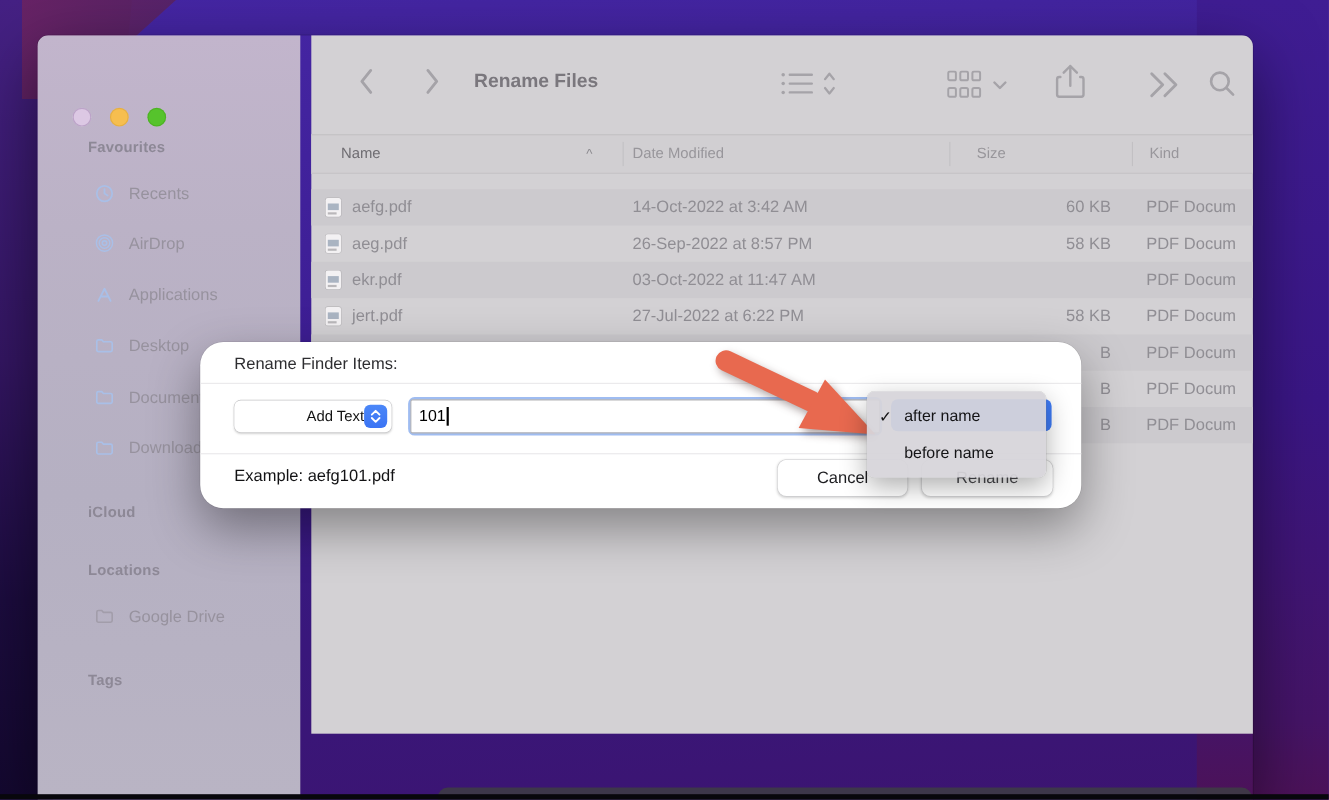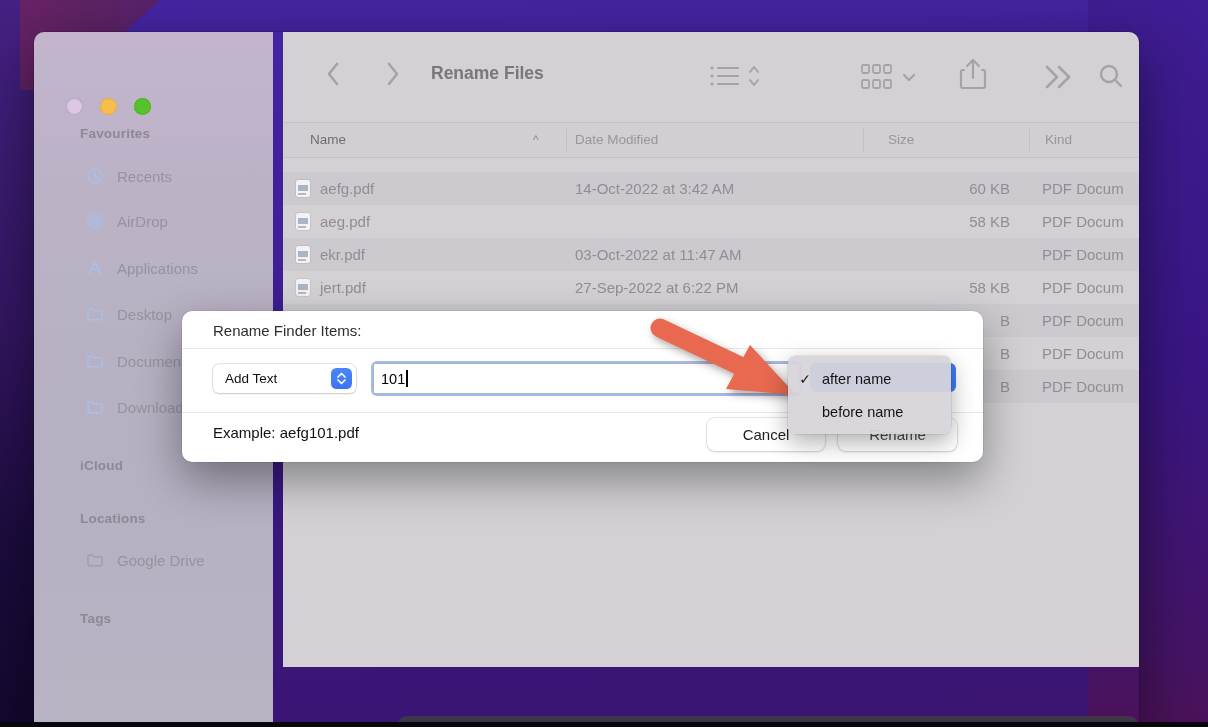--- a/index.html
+++ b/index.html
@@ -64,21 +64,21 @@
   .cell-date { left:292px; }
   .cell-size { left:560px; width:167px; text-align:right; }
   .cell-kind { left:759px; width:107px; overflow:hidden; }
   .doc-icon { position:absolute; left:13px; top:8px; width:14px; height:17px; background:#f3f1f3;
     border-radius:2px; box-shadow:0 0 0 .5px rgba(0,0,0,.12); }
   .doc-icon::before { content:""; position:absolute; left:2px; top:5px; width:10px; height:6px; background:#aab4c2; }
   .doc-icon::after { content:""; position:absolute; left:2px; top:13px; width:8px; height:1.5px; background:#b9b7ba; }
 
   
   .dialog { position:absolute; left:182px; top:311px; width:801px; height:151px; background:#ffffff;
-    border-radius:10px; box-shadow:0 18px 45px rgba(0,0,0,.38), 0 0 0 .5px rgba(0,0,0,.12); z-index:20; }
+    border-radius:21px; box-shadow:0 18px 45px rgba(0,0,0,.38), 0 0 0 .5px rgba(0,0,0,.12); z-index:20;text-align:right; }
   .dlg-title { position:absolute; left:31px; top:11px; font-size:15px; color:#2e2e31; }
   .dlg-hr { position:absolute; left:0; width:801px; height:1px; background:#e9e8ea; }
   .hr1 { top:37px; } .hr2 { top:101px; }
   .mode-select { position:absolute; left:31px; top:53px; width:143px; height:29px; background:#fff;
     border-radius:6px; box-shadow:0 0 0 .5px #c6c6c8, 0 1px 2px rgba(0,0,0,.18);
     display:flex; align-items:center; padding:0 4px 0 12px; }
   .mode-label { flex:1; font-size:13.5px; color:#111; }
   .stepper { width:21px; height:21px; border-radius:5.5px;
     background:linear-gradient(180deg,#4b87f8,#3b74f4); display:flex; align-items:center; justify-content:center; }
   .focus-ring { position:absolute; left:189px; top:50px; width:431px; height:35px; background:#9fbcf1; border-radius:6px; padding:2px; }
@@ -236,33 +236,34 @@
       <div class="file-row stripe">
         <div class="doc-icon"></div>
         <div class="cell cell-name">aefg.pdf</div>
         <div class="cell cell-date">14-Oct-2022 at 3:42 AM</div>
         <div class="cell cell-size">60 KB</div>
         <div class="cell cell-kind">PDF Docum</div>
       </div>
       <div class="file-row">
         <div class="doc-icon"></div>
         <div class="cell cell-name">aeg.pdf</div>
+        <div class="cell cell-date">26-Sep-2022 at 8:57 PM</div>
         <div class="cell cell-size">58 KB</div>
         <div class="cell cell-kind">PDF Docum</div>
       </div>
       <div class="file-row stripe">
         <div class="doc-icon"></div>
         <div class="cell cell-name">ekr.pdf</div>
         <div class="cell cell-date">03-Oct-2022 at 11:47 AM</div>
         <div class="cell cell-kind">PDF Docum</div>
       </div>
       <div class="file-row">
         <div class="doc-icon"></div>
         <div class="cell cell-name">jert.pdf</div>
-        <div class="cell cell-date">27-Sep-2022 at 6:22 PM</div>
+        <div class="cell cell-date">27-Jul-2022 at 6:22 PM</div>
         <div class="cell cell-size">58 KB</div>
         <div class="cell cell-kind">PDF Docum</div>
       </div>
       <div class="file-row stripe">
         <div class="cell cell-size">B</div>
         <div class="cell cell-kind">PDF Docum</div>
       </div>
       <div class="file-row">
         <div class="cell cell-size">B</div>
         <div class="cell cell-kind">PDF Docum</div>

